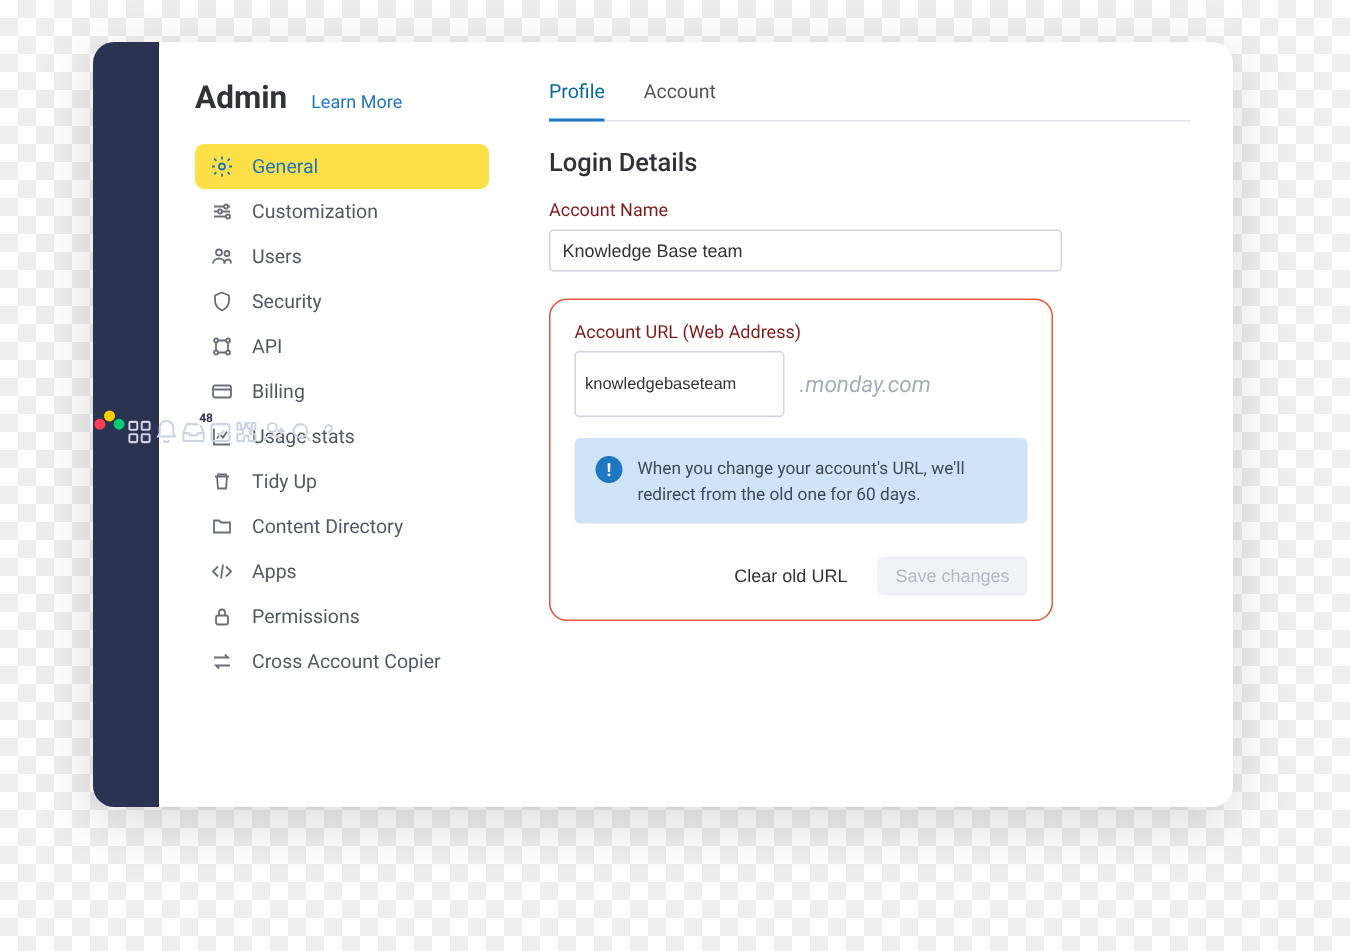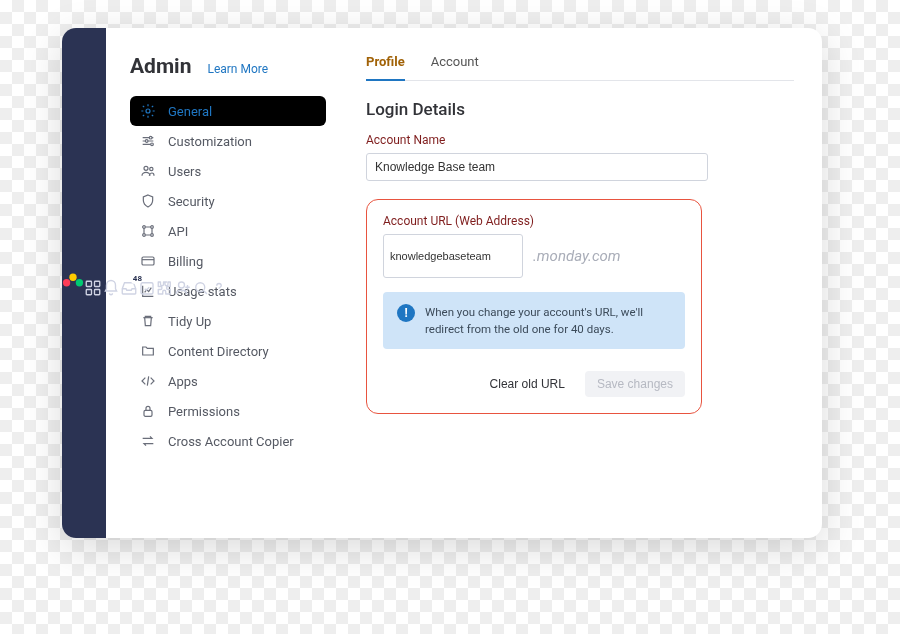--- a/index.html
+++ b/index.html
@@ -28,30 +28,30 @@
   .rail .avatar::after { content:""; position:absolute; inset:0; background: radial-gradient(circle at 50% 35%, #f3d8c2 0 30%, transparent 31%), radial-gradient(circle at 50% 90%, #e6c2a6 0 40%, transparent 41%); }
   .badge { position:absolute; top:-5px; right:-7px; background:#fff; color:#2b3353; font-size:8px; font-weight:700; border-radius:8px; padding:0 3px; line-height:11px; min-width:14px; text-align:center; }
 
   
   .adminnav { width: 232px; padding: 26px 12px 0 24px; }
   .adminnav .hdr { display:flex; align-items:baseline; gap:16px; margin-bottom: 18px; }
   .adminnav h1 { font-size: 21px; font-weight: 700; color:#323338; }
   .learn { color:#1f76c2; font-size:12px; text-decoration:none; cursor:pointer; }
   .navlist { list-style:none; }
   .navitem { display:flex; align-items:center; gap:12px; height:30px; border-radius:6px; padding:0 10px; color:#555963; font-size:13px; cursor:pointer; }
-  .navitem.active { background:#000000; color:#1f76c2; }
+  .navitem.active { background:#fde047; color:#1f76c2; }
   .navitem .nicon { width:16px; height:16px; display:flex; align-items:center; justify-content:center; }
   .navitem .nicon svg { stroke:#6a6e7a; }
   .navitem.active .nicon svg { stroke:#1f76c2; }
 
   
   .main { flex:1; padding: 26px 28px 0 28px; }
   .tabs { display:flex; gap:26px; border-bottom:1px solid #e3e5ea; }
   .tab { font-size:13px; color:#555; padding-bottom:10px; cursor:pointer; }
-  .tab.active { color:#a16207; border-bottom:2px solid #1f76c2; margin-bottom:-1px; font-weight:700; }
+  .tab.active { color:#0369a1; border-bottom:2px solid #1f76c2; margin-bottom:-1px; font-weight:400; }
   .sect { margin-top: 18px; }
   .sect h2 { font-size: 17px; font-weight:500; color:#323338; margin-bottom: 14px; }
   .fieldlabel { font-size:12px; color:#7f1d1d; margin-bottom:6px; }
   .textin { width: 342px; height:28px; border:1px solid #d0d4dd; border-radius:3px; padding:0 8px; font-size:12px; color:#333; outline:none; }
   .highlight { border:1.5px solid #e8543f; border-radius:12px; padding:14px 16px 16px; margin-top:18px; width: 336px; }
   .urlrow { display:flex; align-items:center; gap:10px; margin-top:6px; }
   .urlin { width: 140px; height:44px; border:1px solid #d0d4dd; border-radius:3px; padding:0 6px; font-size:11px; color:#333; outline:none; }
   .domain { color:#a9adb8; font-size:15px; font-style:italic; }
   .notice { margin-top:14px; background:#cfe4f8; border-radius:4px; padding:12px 14px; display:flex; gap:10px; }
   .notice .bang { width:18px; height:18px; border-radius:50%; background:#1f76c2; color:#fff; display:flex; align-items:center; justify-content:center; font-weight:700; font-size:12px; flex:0 0 auto; }
@@ -264,21 +264,21 @@
 
       <div class="highlight">
         <div class="fieldlabel">Account URL (Web Address)</div>
         <div class="urlrow">
           <input class="urlin" type="text" value="knowledgebaseteam" style="">
           <span class="domain">.monday.com</span>
         </div>
 
         <div class="notice">
           <div class="bang">!</div>
-          <p>When you change your account's URL, we'll redirect from the old one for 40 days.</p>
+          <p>When you change your account's URL, we'll redirect from the old one for 60 days.</p>
         </div>
 
         <div class="btnrow">
           <button class="link-btn">Clear old URL</button>
           <button class="save-btn" disabled="">Save changes</button>
         </div>
       </div>
     </div>
   </div>
 

